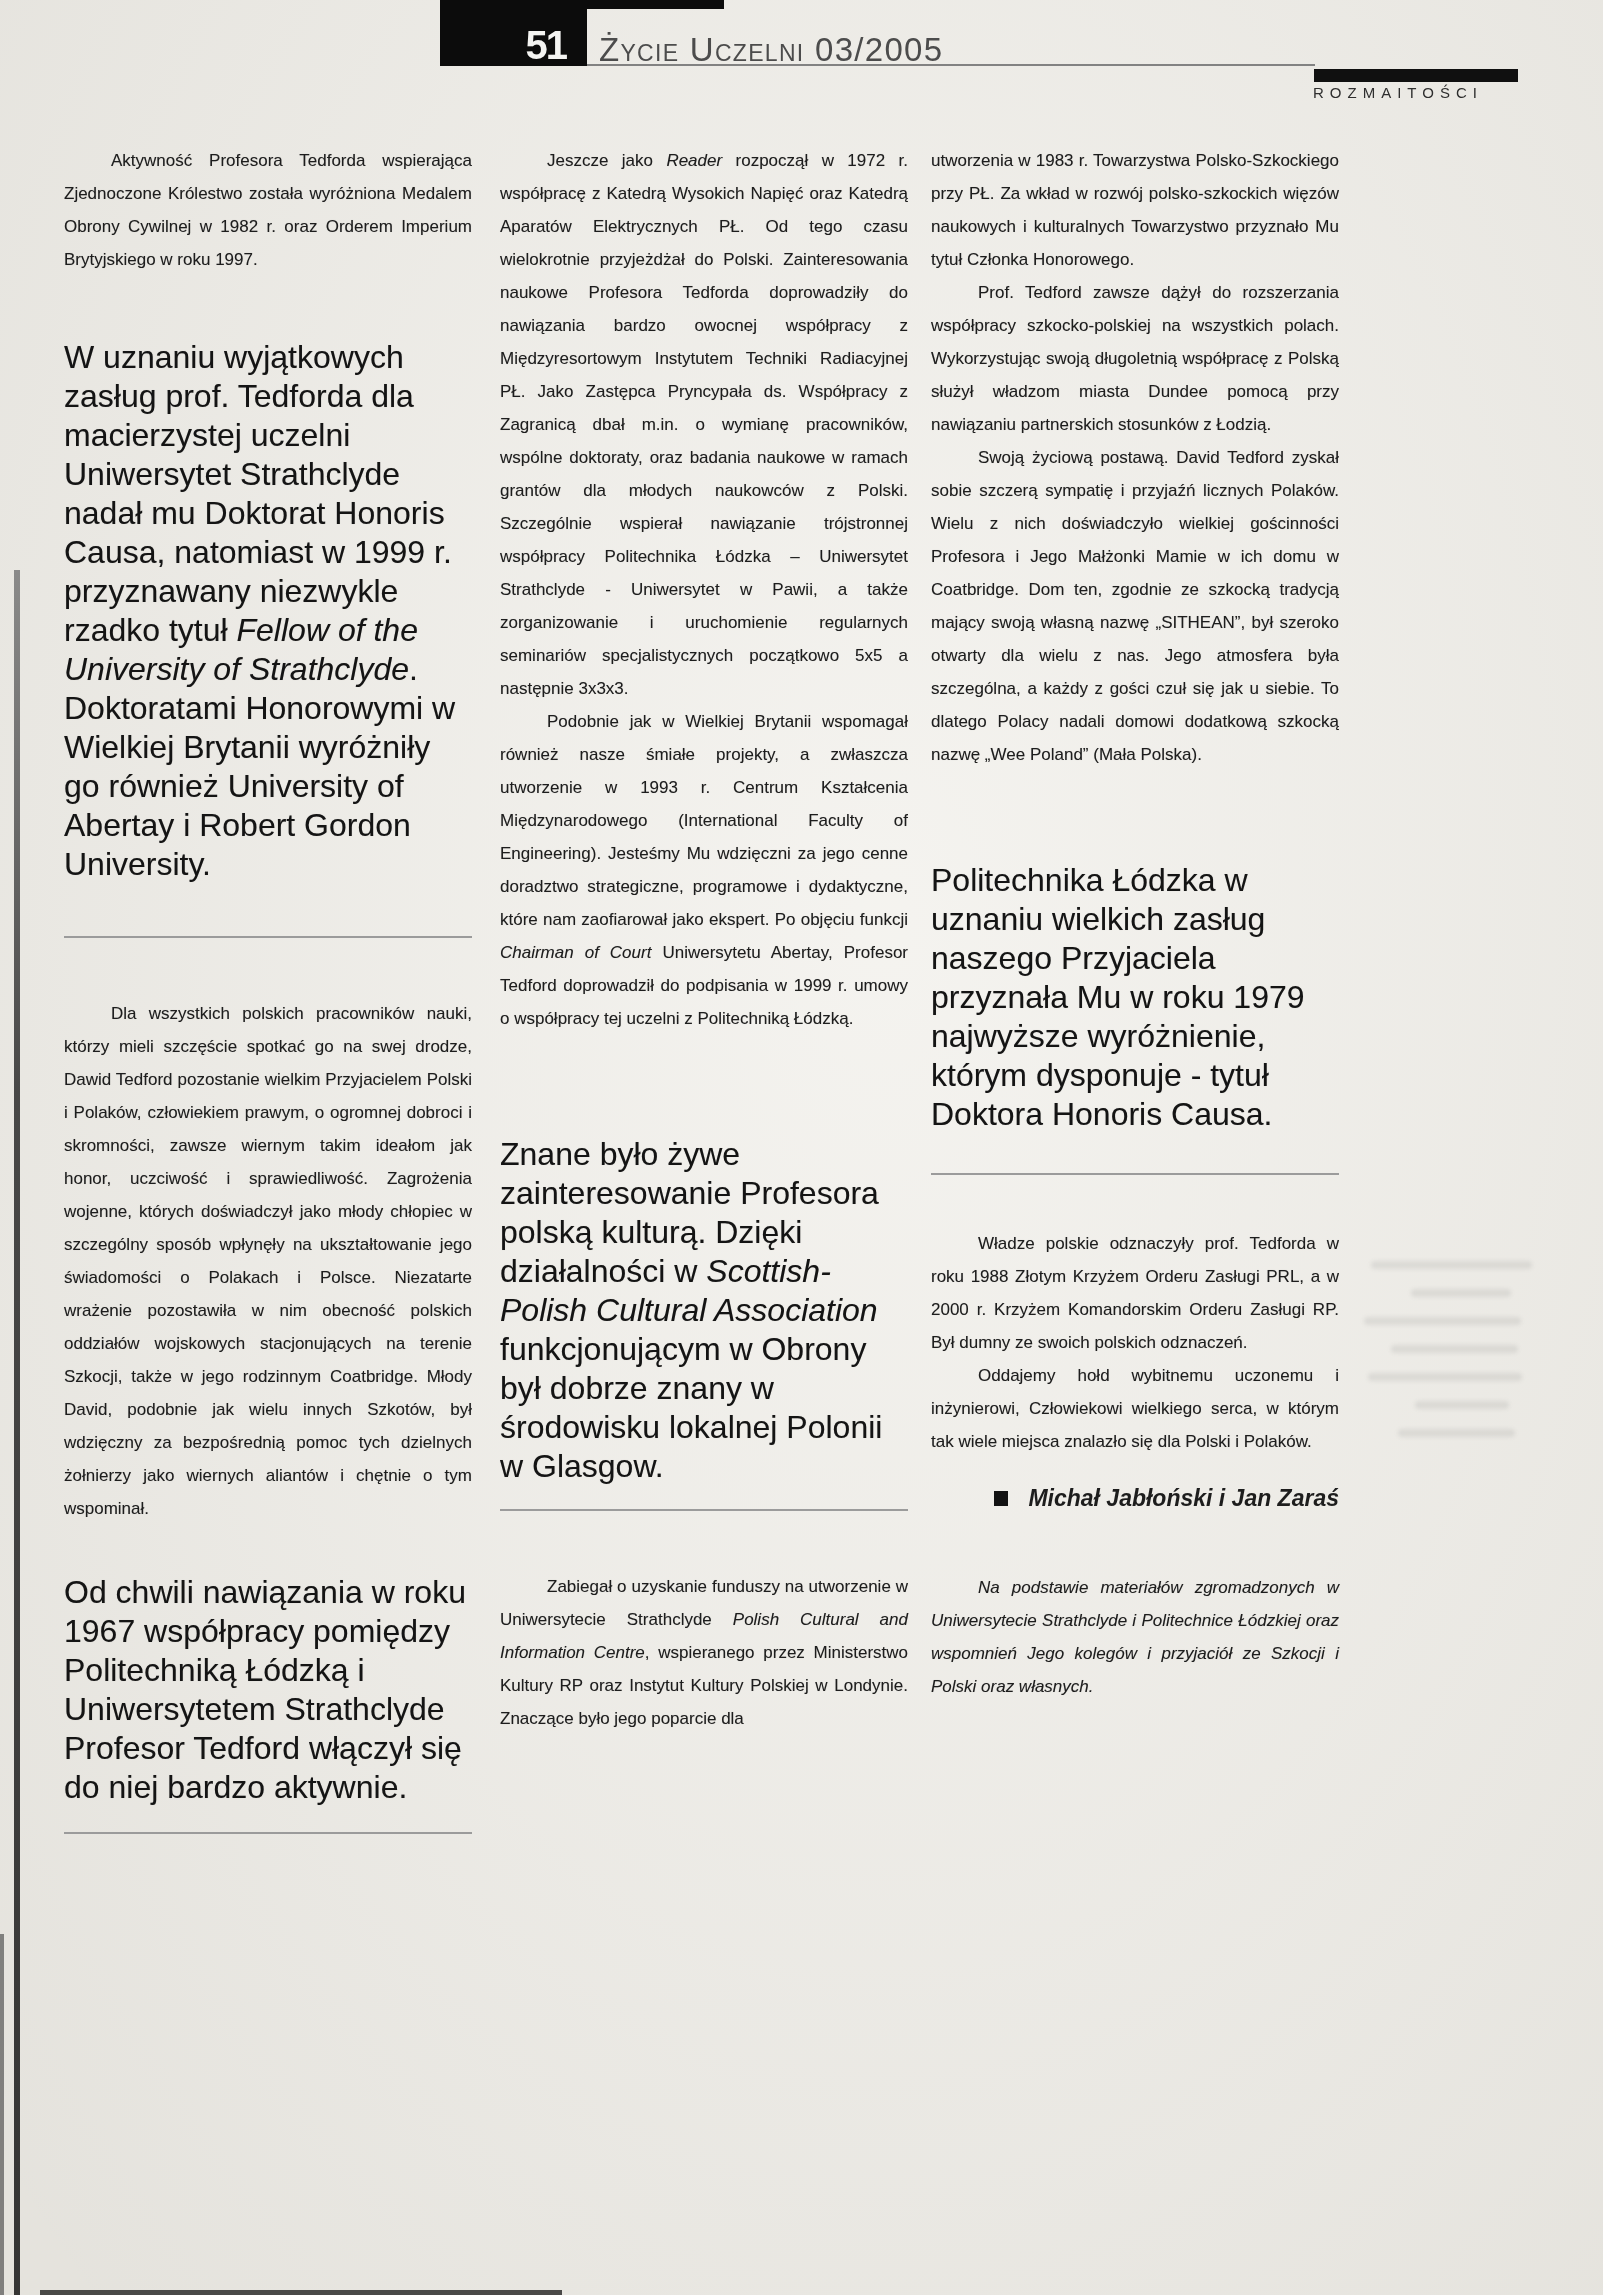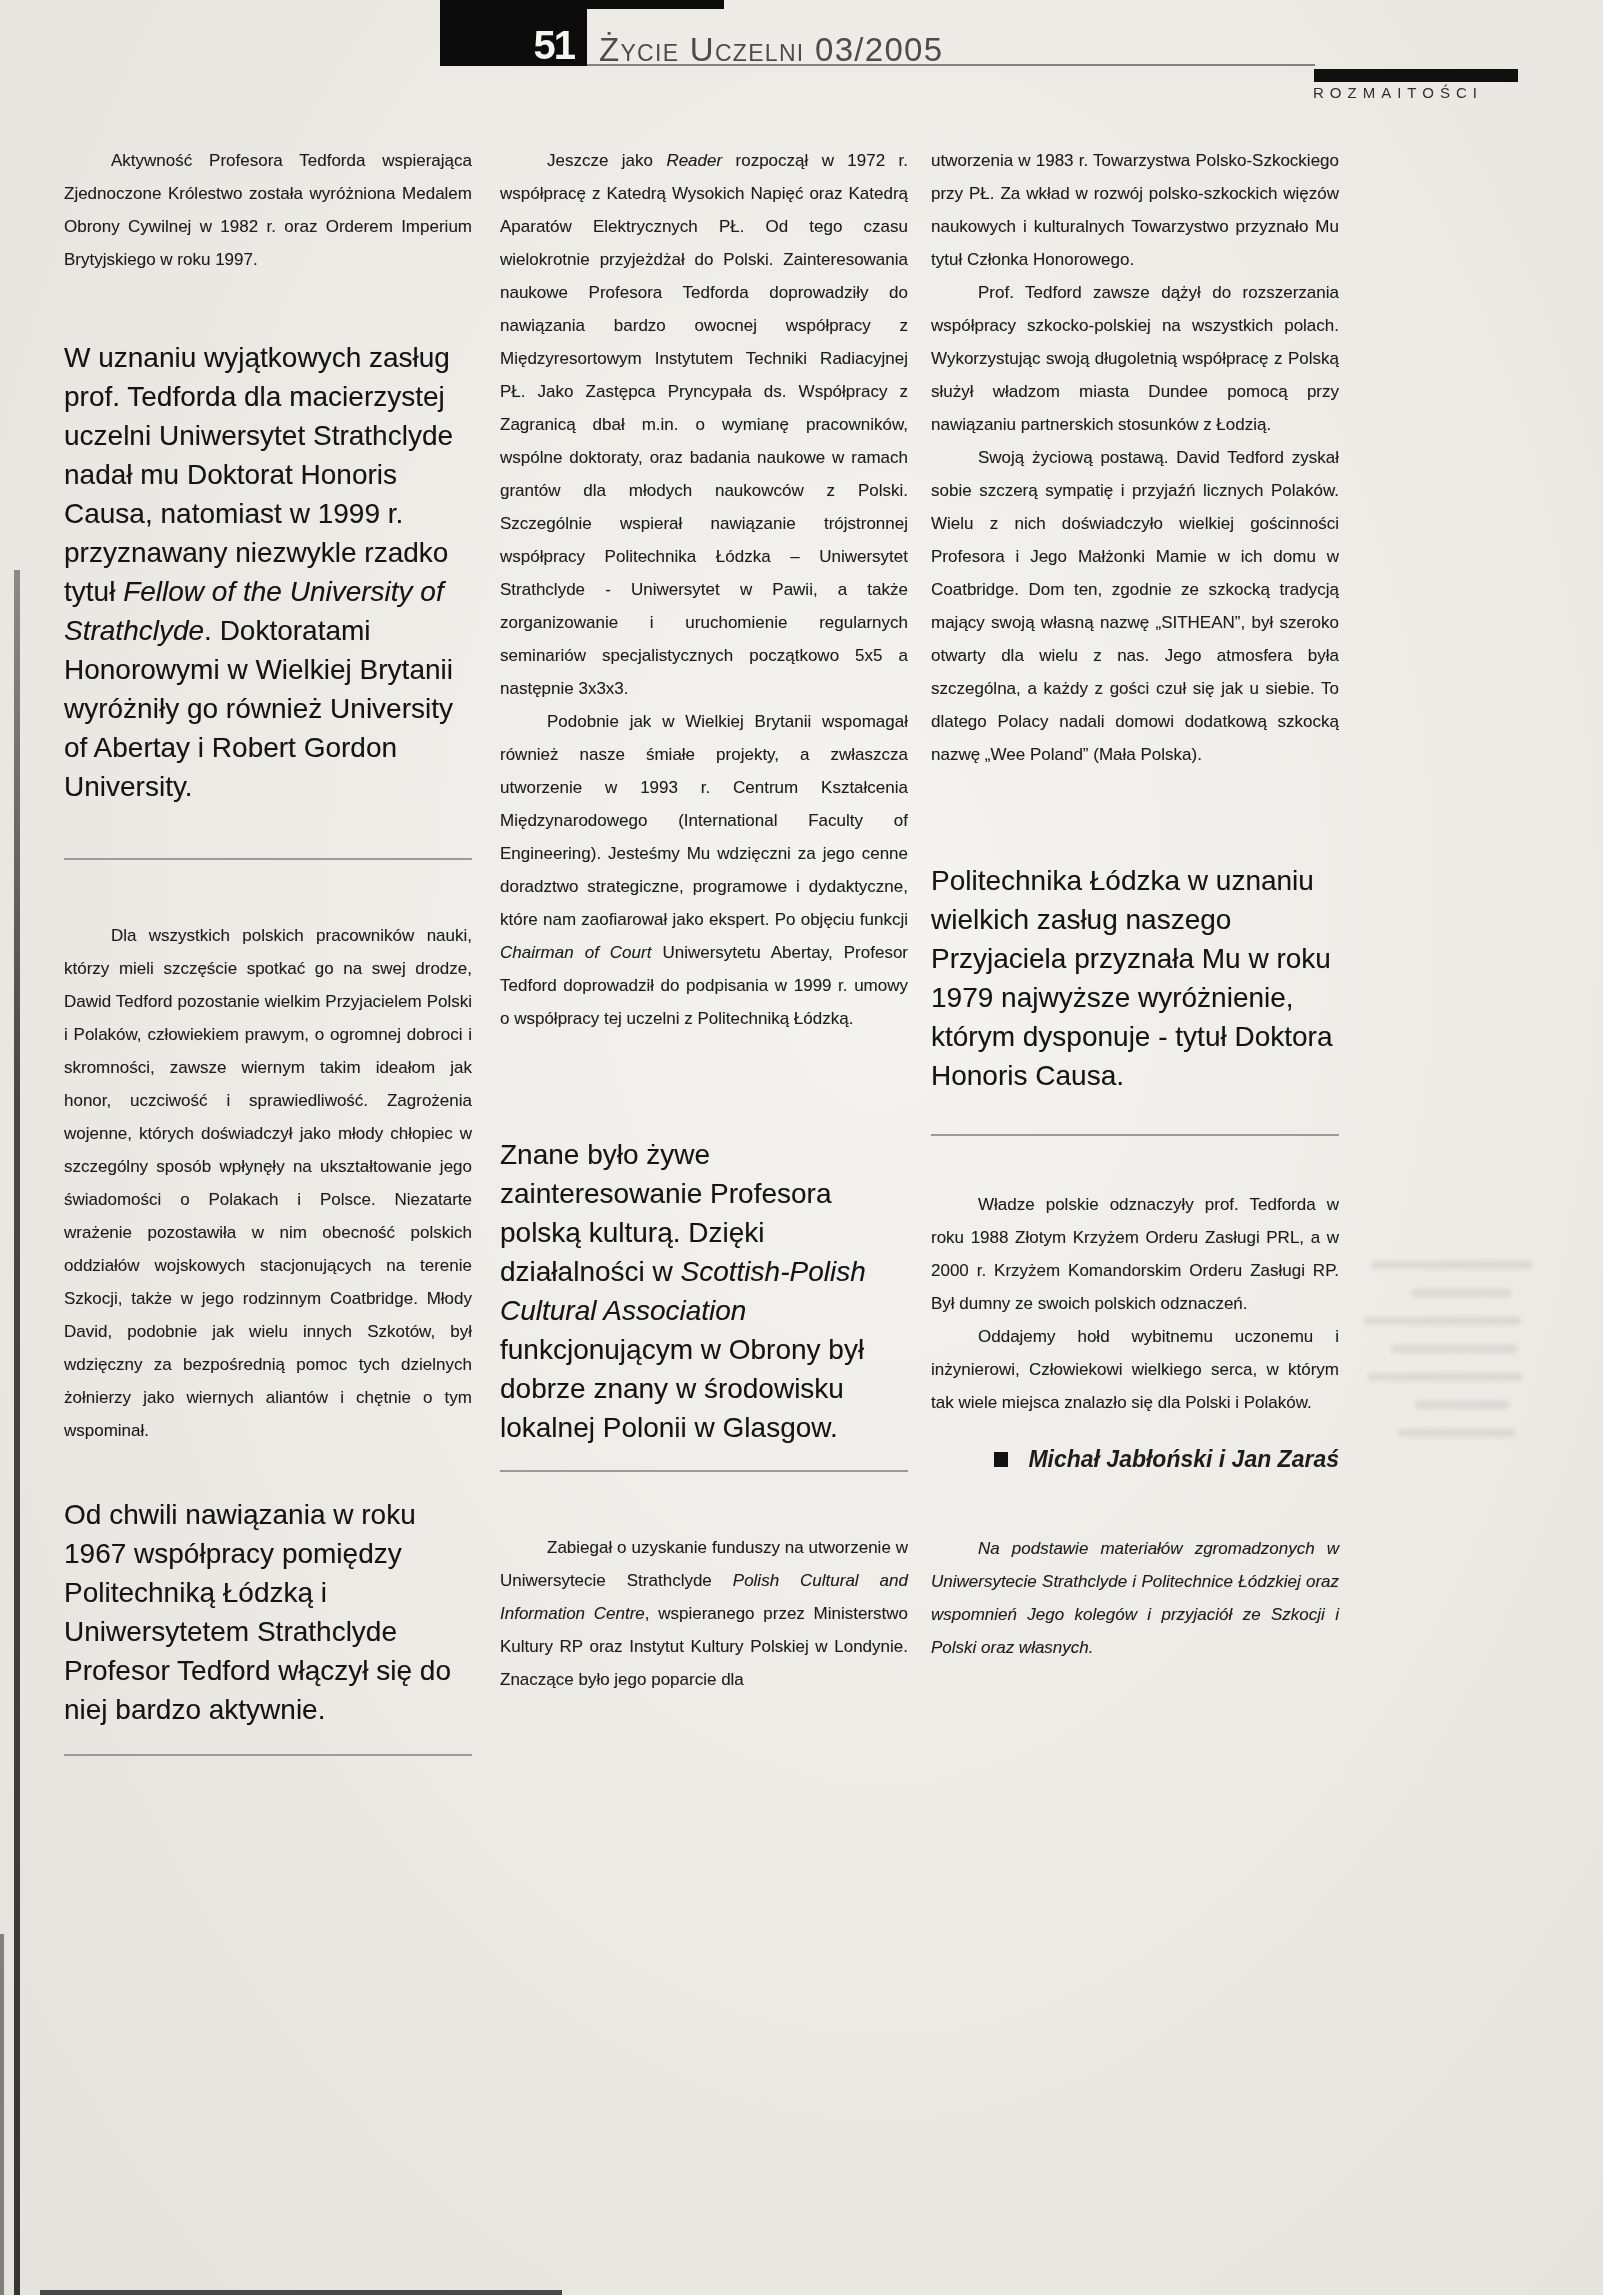--- a/index.html
+++ b/index.html
@@ -8,31 +8,31 @@
     width:1603px;height:2295px;
     background:#efede7;
     background-image:radial-gradient(ellipse at 55% 40%, rgba(255,255,255,.35), rgba(0,0,0,.045) 95%);
     overflow:hidden;
     font-family:"Liberation Sans", sans-serif;
     color:#1c1c1c;
   }
   
   .hdr-strip{position:absolute;left:440px;top:0;width:284px;height:8.7px;background:#0c0c0c;}
   .hdr-box{position:absolute;left:440px;top:0;width:147px;height:66px;background:#0c0c0c;}
-  .hdr-num{position:absolute;right:13px;bottom:1.3px;color:#f4f4f2;font-size:40px;font-weight:bold;letter-spacing:-2px;line-height:1;}
+  .hdr-num{position:absolute;right:21px;bottom:1.3px;color:#f4f4f2;font-size:40px;font-weight:bold;letter-spacing:-2px;line-height:1;}
   .hdr-title{position:absolute;left:599px;top:31px;font-size:33px;font-variant:small-caps;color:#4c4c4c;letter-spacing:1.3px;white-space:nowrap;}
   .hdr-rule{position:absolute;left:587px;top:64px;width:728px;height:2px;background:#828282;}
   .sec-bar{position:absolute;left:1314px;top:69px;width:204px;height:12.7px;background:#101010;}
   .sec-label{position:absolute;left:1313px;top:84px;font-size:15px;letter-spacing:6px;color:#2e2e2e;white-space:nowrap;}
   
   .col{position:absolute;top:144px;width:408px;}
   #col1{left:64px;} #col2{left:500px;} #col3{left:931px;}
   .body-p{font-size:17px;line-height:33px;text-align:justify;margin:0;color:#1d1d1d;text-shadow:0 0 0.7px rgba(20,20,20,.28);}
   .indent{text-indent:47px;}
-  .headline{font-size:28px;line-height:39px;text-align:left;margin:0;color:#141414;text-shadow:0 0 0.7px rgba(0,0,0,.25);}
+  .headline{font-size:32px;line-height:39px;text-align:left;margin:0;color:#141414;text-shadow:0 0 0.7px rgba(0,0,0,.25);}
   .rule{height:2px;background:#9b9b9b;width:100%;}
   .byline{display:flex;justify-content:flex-end;align-items:center;gap:20px;font-size:23px;font-style:italic;font-weight:bold;color:#1d1d1d;}
   .byline .sq{width:14.7px;height:14.7px;background:#121212;flex:0 0 auto;}
   .footnote{font-style:italic;}
   
   .spine-line{position:absolute;left:14px;top:570px;width:6px;height:1725px;background:linear-gradient(to bottom,#7a7a7a,#2c2c2c 30%,#161616);opacity:.85;}
   .edge-strip{position:absolute;left:0;top:1934px;width:4px;height:362px;background:#4a4a4a;opacity:.65;}
   .bottom-smear{position:absolute;left:40px;bottom:0;width:522px;height:5.4px;background:#222;opacity:.8;}
   .ghost{position:absolute;left:1351px;top:1261px;width:181px;opacity:.12;filter:blur(2px);}
   .ghost div{height:8px;background:#5c5c5c;margin-bottom:20px;border-radius:4px;}

